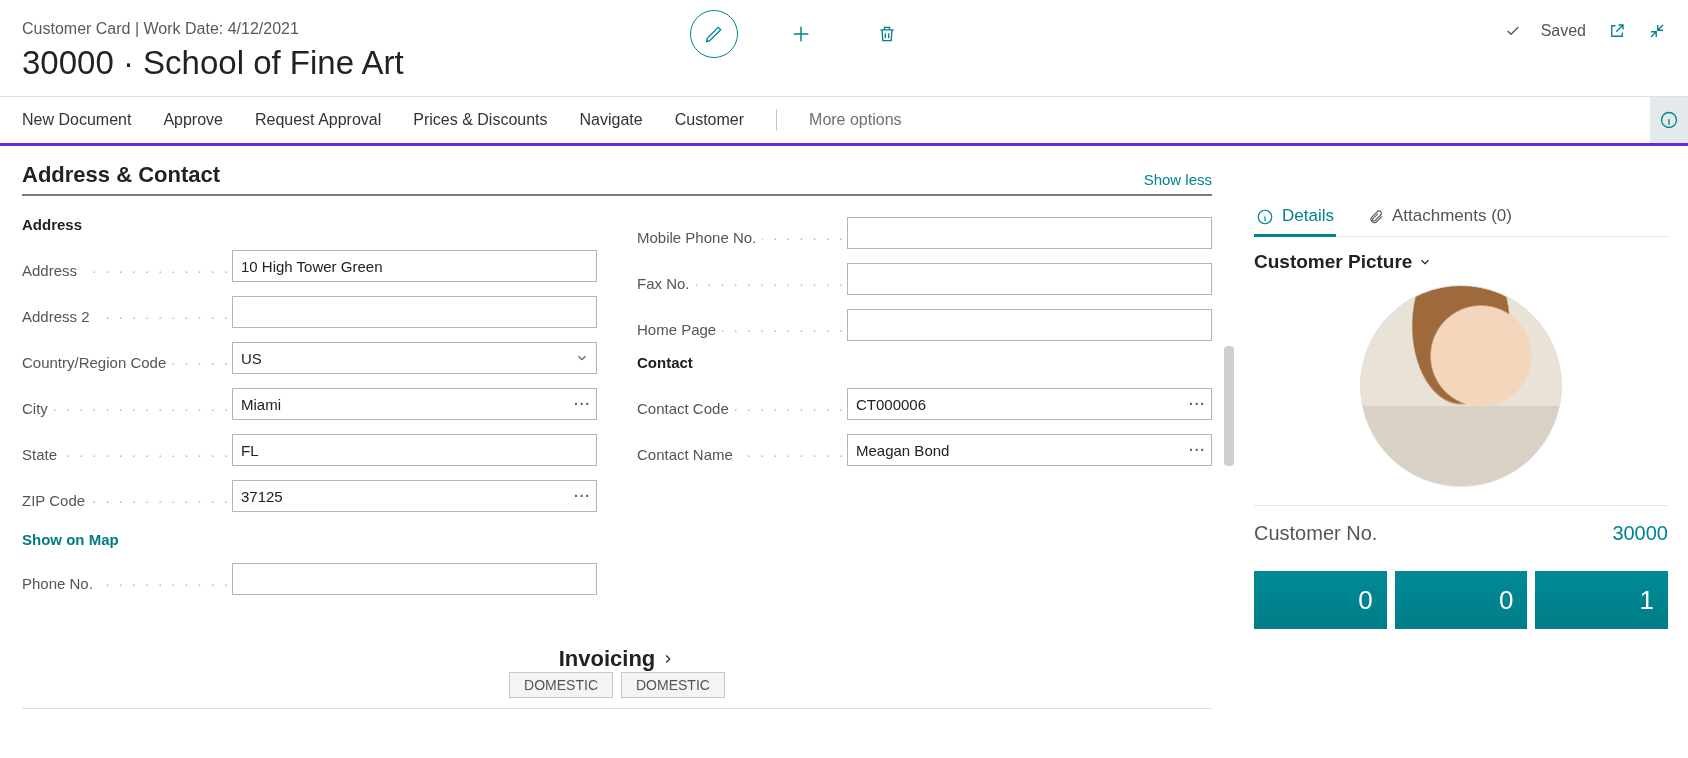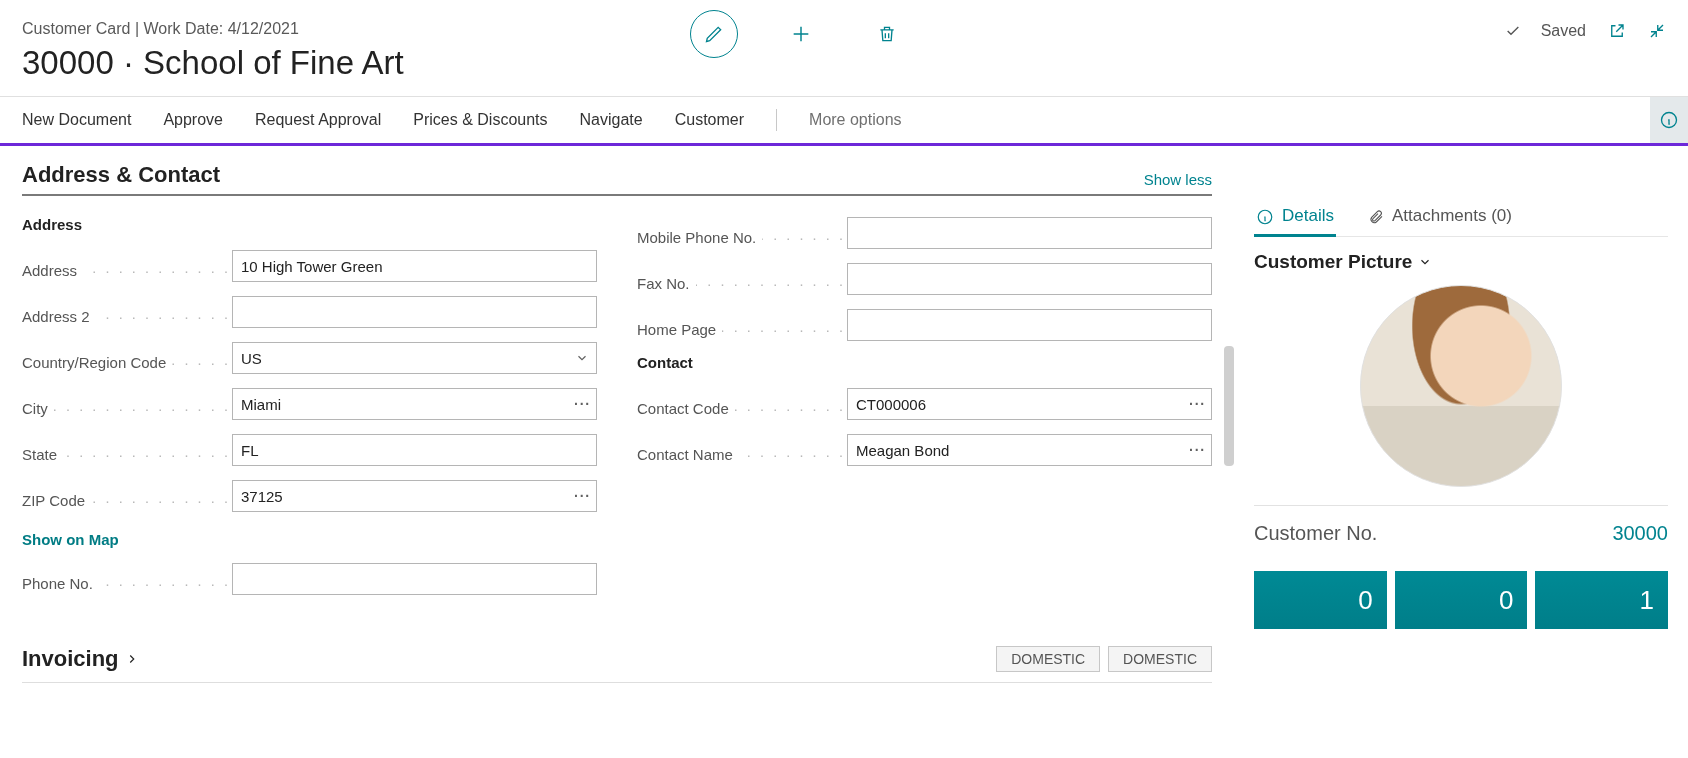--- a/index.html
+++ b/index.html
@@ -50,21 +50,21 @@
   .row{display:flex;align-items:center;margin-bottom:12px;height:34px;}
   .lbl{width:210px;font-size:15px;color:#555;white-space:nowrap;overflow:hidden;position:relative;margin-top:8px;}
   .lbl::after{content:"· · · · · · · · · · · · · · · · · · · · · · · · · · · · · · · · · · · · · · · · · · · · · · · ·";position:absolute;left:0;right:0;padding-left:4px;color:#b8b8b8;letter-spacing:2px;z-index:0;}
   .lbl span{background:#fff;position:relative;z-index:1;padding-right:6px;}
   .fld{flex:1;position:relative;}
   .inp{width:100%;height:32px;border:1px solid var(--border);padding:0 8px;font-size:15px;font-family:inherit;color:#222;box-sizing:border-box;background:#fff;}
   .assist{position:absolute;right:6px;top:50%;transform:translateY(-50%);color:#606060;cursor:pointer;font-weight:bold;letter-spacing:1px;font-size:14px;pointer-events:auto;}
   .chev{position:absolute;right:8px;top:50%;transform:translateY(-50%);color:#606060;cursor:pointer;}
   .link{color:var(--accent-link);font-weight:600;font-size:15px;cursor:pointer;margin:6px 0 14px 0;display:inline-block;}
 
-  .fasttab-collapsed{display:flex;align-items:center;justify-content:space-between;border-bottom:1px solid #dedede;padding:10px 0;margin-top:28px;cursor:pointer;}
+  .fasttab-collapsed{display:flex;align-items:center;justify-content:space-between;border-bottom:1px solid #dedede;padding:10px 0;margin-top:28px;cursor:pointer;flex-direction:column;}
   .fasttab-collapsed h2{font-size:22px;font-weight:600;margin:0;display:flex;align-items:center;gap:6px;color:#222;}
   .fasttab-collapsed .summary{display:flex;gap:8px;}
   .pill{border:1px solid #c7c7c7;background:#f4f4f4;padding:4px 14px;font-size:14px;color:#555;}
 
   
   .fb-tabs{display:flex;gap:30px;border-bottom:1px solid #e6e6e6;margin-bottom:14px;}
   .fb-tab{display:flex;align-items:flex-end;gap:8px;font-size:17px;color:#555;padding:6px 2px 10px 2px;cursor:pointer;position:relative;margin-top:44px;}
   .fb-tab.active{color:var(--teal);}
   .fb-tab.active::after{content:"";position:absolute;left:0;right:0;bottom:-1px;height:3px;background:var(--teal);}
   .fb-section-title{font-size:19px;font-weight:600;margin:10px 0 12px 0;display:flex;align-items:center;gap:6px;color:#222;}

